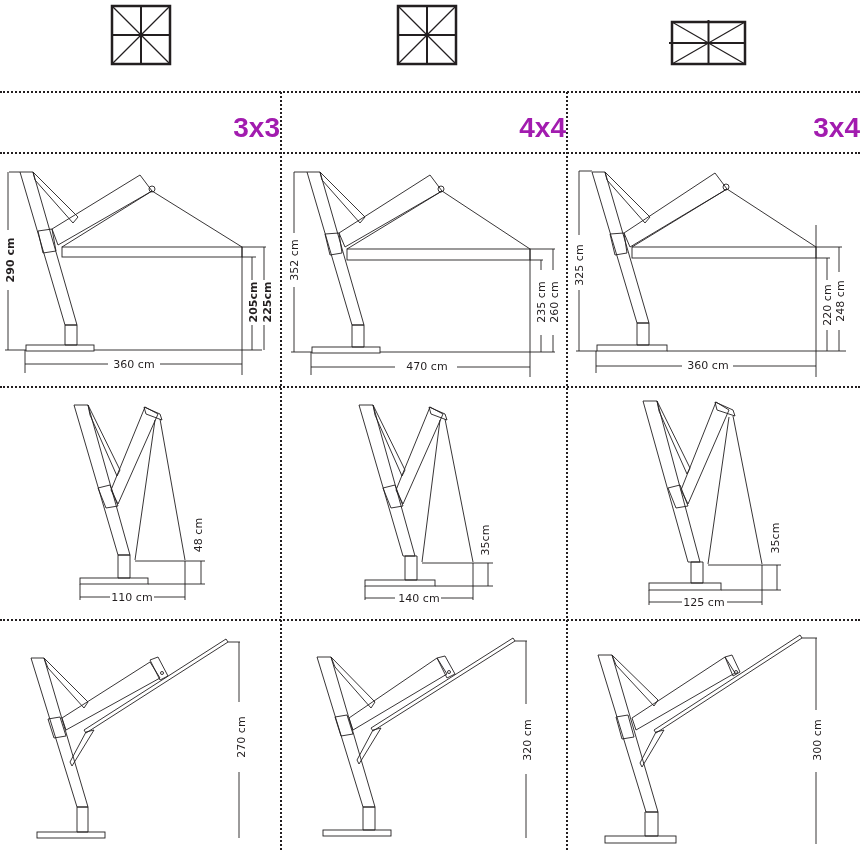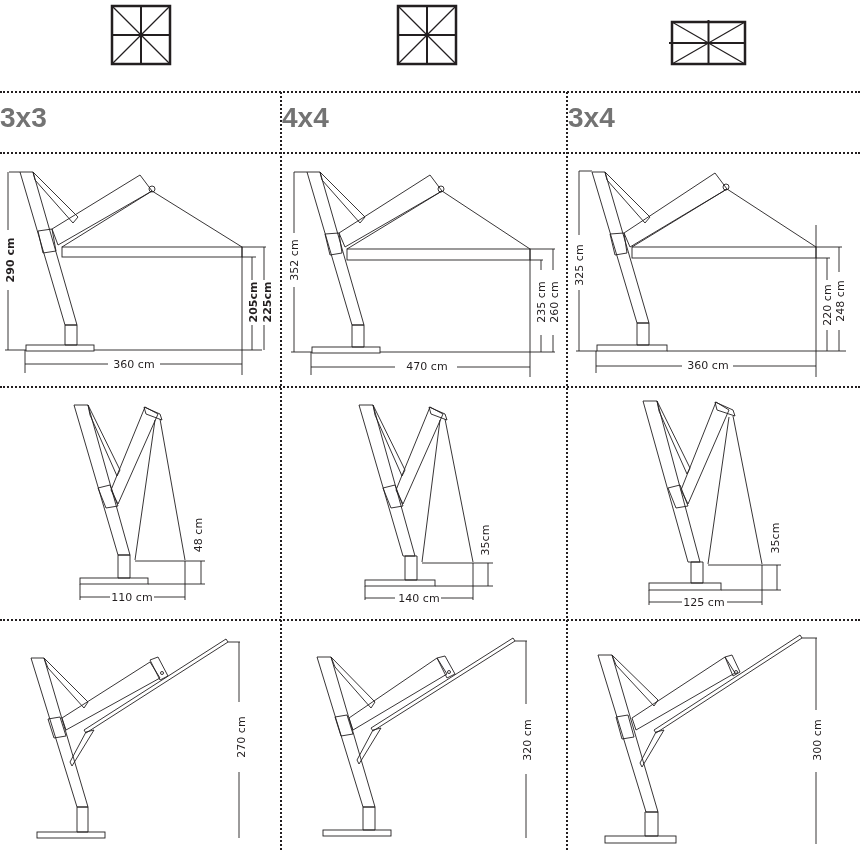--- a/index.html
+++ b/index.html
@@ -1,21 +1,21 @@
 <!DOCTYPE html>
 <html><head>
 <meta charset="utf-8">
 <style>
   html,body{margin:0;padding:0;background:#fff;}
   body{width:860px;height:850px;position:relative;overflow:hidden;font-family:"DejaVu Sans",sans-serif;color:#231f20;}
   .icon-row{position:absolute;left:0;top:0;width:860px;height:92px;}
   .icon{position:absolute;}
   .hline{position:absolute;left:0;width:860px;height:0;border-top:2px dotted #231f20;}
   .vline{position:absolute;width:0;border-left:2px dotted #231f20;}
-  .size-label{position:absolute;top:88px;height:60px;line-height:60px;text-align:left;font-family:"Liberation Sans",sans-serif;font-weight:bold;font-size:28px;color:#737373;}
+  .size-label{position:absolute;top:98px;height:60px;line-height:60px;text-align:right;font-family:"Liberation Sans",sans-serif;font-weight:bold;font-size:28px;color:#a21caf;}
   .cell{position:absolute;}
   svg text{font-family:"DejaVu Sans",sans-serif;fill:#231f20;}
 </style>
 </head>
 <body>
 
 <div class="icon-row">
   <svg class="icon" style="left:110px;top:4px" width="64" height="64" viewBox="0 0 64 64">
     <rect x="2" y="2" width="58" height="58" fill="none" stroke="#231f20" stroke-width="2.5"></rect>
     <line x1="31" y1="2" x2="31" y2="60" stroke="#231f20" stroke-width="2"></line>

